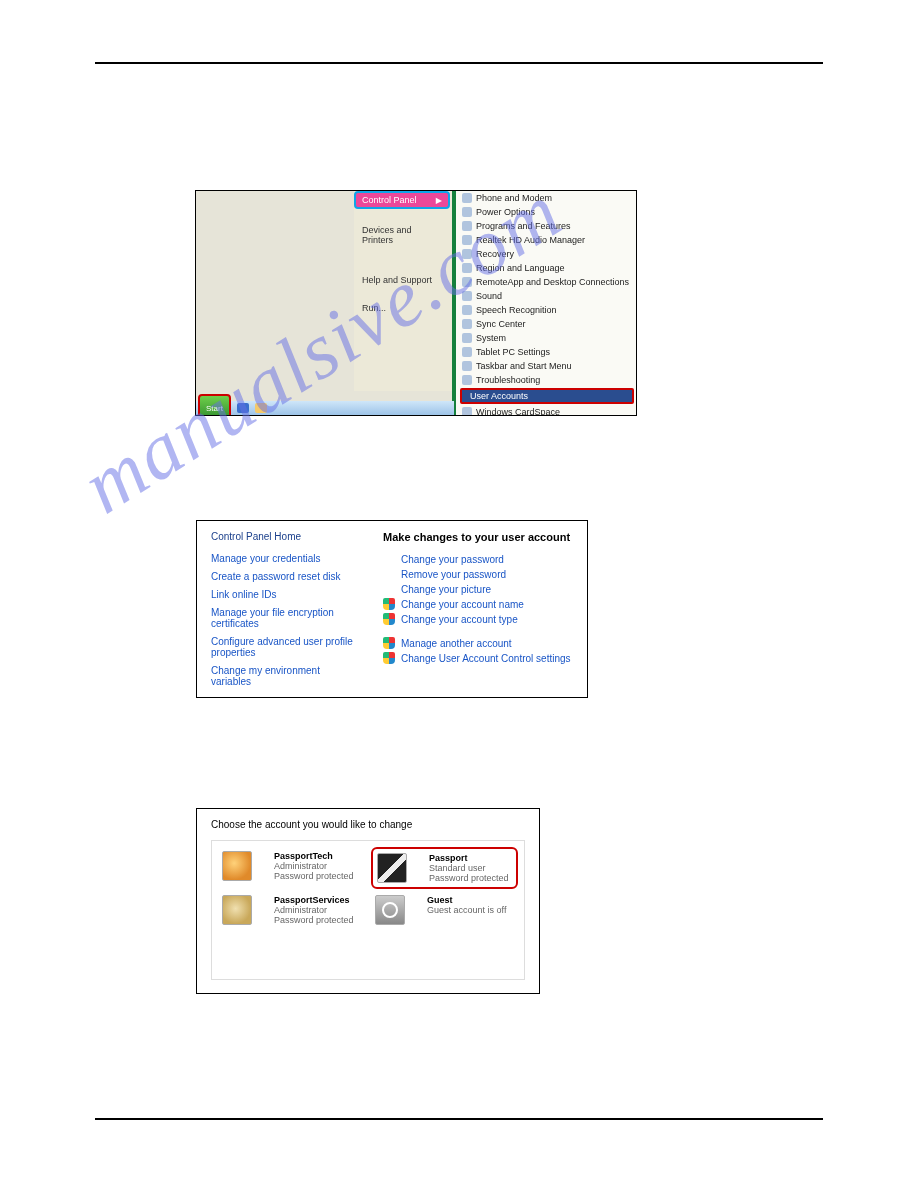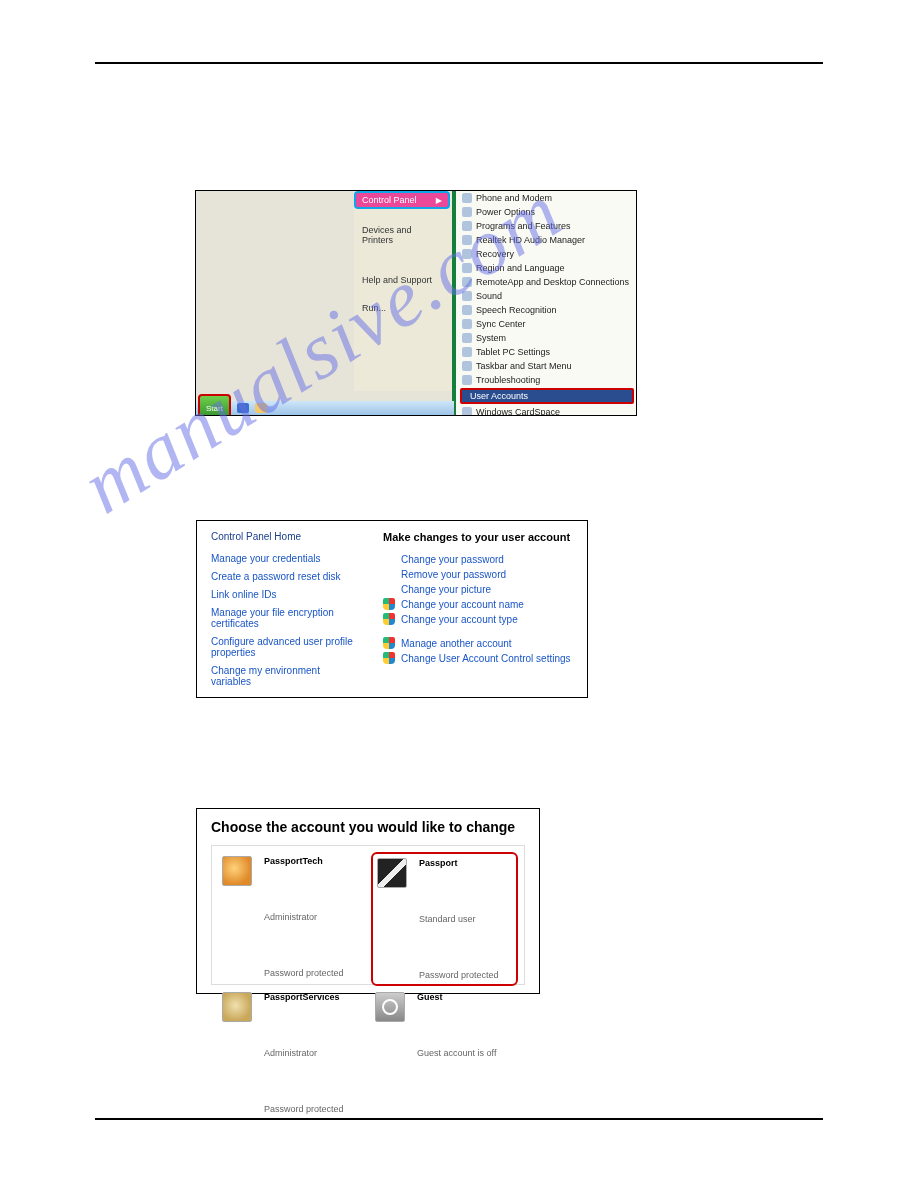--- a/index.html
+++ b/index.html
@@ -154,40 +154,40 @@
   
   .fig3 {
     position:absolute;
     left:196px; top:808px;
     width:344px; height:186px;
     border:1px solid #000;
     background:#fff;
     font-size:9px;
     padding: 10px 14px;
   }
-  .fig3 .title { font-weight:bold; color:#000; font-size:14px; margin-bottom:10px; }
+  .fig3 .title { font-weight:normal; color:#000; font-size:10px; margin-bottom:10px; }
   .fig3 .grid {
     display:grid;
     grid-template-columns: 1fr 1fr;
     gap: 10px 14px;
     border:1px solid #ddd;
     padding: 10px;
     height: 140px;
     align-content:start;
   }
-  .fig3 .acct { display:flex; gap:12px; align-items:flex-start; }
+  .fig3 .acct { display:flex; gap:22px; align-items:flex-start; }
   .fig3 .thumb { width:30px; height:30px; border:1px solid #aaa; border-radius:2px; flex-shrink:0; }
   .fig3 .t-orange { background: radial-gradient(circle at 40% 40%, #ffd27a, #e08a2a 70%); }
   .fig3 .t-bw { background: linear-gradient(135deg,#222 0 45%, #eee 45% 60%, #222 60%); }
   .fig3 .t-tan { background: radial-gradient(circle at 45% 45%, #f0e0b0, #c9a85a 70%); }
   .fig3 .t-gray { background: linear-gradient(#ccc,#888); position:relative; }
   .fig3 .t-gray::after{content:"";position:absolute;inset:6px;border:2px solid #fff;border-radius:50%;}
   .fig3 .meta { display:flex; flex-direction:column; line-height:10px; }
   .fig3 .meta .n { font-weight:bold; color:#000; }
-  .fig3 .meta span:not(.n){ color:#666;margin-top:46px; }
+  .fig3 .meta span:not(.n){ color:#666; }
   .fig3 .hl { border:2px solid #cc0000; border-radius:6px; padding:4px; margin:-4px; }
 </style>
 </head>
 <body>
 
 <div class="page-rule-top"></div>
 <div class="page-rule-bottom"></div>
 
 <div class="watermark">manualsive.com</div>
 

